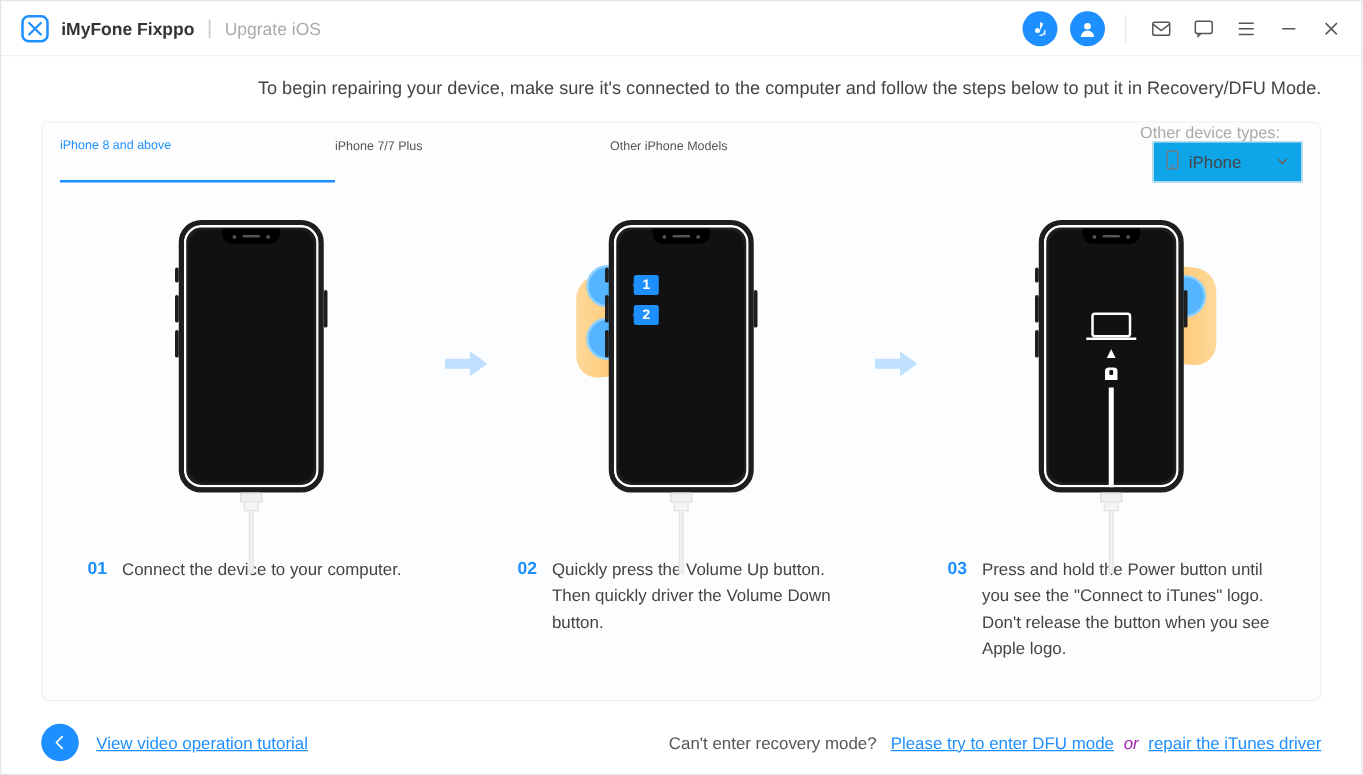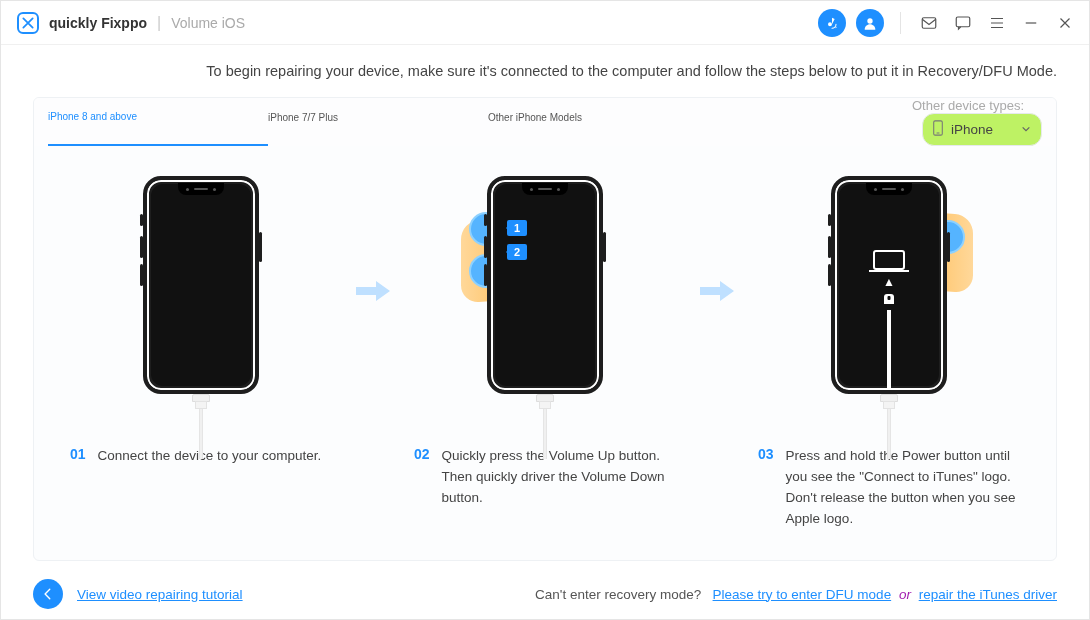--- a/index.html
+++ b/index.html
@@ -108,22 +108,22 @@
     display: flex;
     align-items: flex-start;
     font-size: 13px;
     color: #aaa;
     flex-direction: column;
   }
   .device-select .sel {
     display: flex;
     align-items: center;
     border: 1px solid #e6e9ec;
-    background: #bef264;
-    border-radius: 12px;
+    background: #0ea5e9;
+    border-radius: 0;
     padding: 6px 10px;
     margin-left: 10px;
     color: #444;
     cursor: pointer;
     min-width: 120px;
     font-size: 13.5px;
   }
   .device-select .sel .phone-ic { margin-right: 8px; }
   .device-select .sel .chev { margin-left: auto; padding-left: 20px; }
 
@@ -376,23 +376,23 @@
 </style>
 </head>
 <body>
 
 <div class="titlebar">
   <div class="logo">
     <svg viewBox="0 0 24 24">
         <path d="M4 4L20 20M20 4L4 20" stroke="#1e8fff" stroke-width="3" stroke-linecap="round"></path>
       </svg>
   </div>
-  <span class="app-name">quickly Fixppo</span>
+  <span class="app-name">iMyFone Fixppo</span>
   <span class="app-divider">|</span>
-  <span class="app-sub">Volume iOS</span>
+  <span class="app-sub">Upgrate iOS</span>
 
   <div class="titlebar-right">
     <div class="circle-btn">
       <svg viewBox="0 0 24 24">
           <path d="M9 17a3 3 0 1 1 0-6 3 3 0 0 1 0 6Zm3-3V4l4 2" fill="#fff"></path>
           <path d="M18 14a6 6 0 0 1-6 6" stroke="#fff" stroke-width="1.6" fill="none" stroke-linecap="round"></path>
           <path d="M17 20l2-1-1-2" fill="#fff"></path>
         </svg>
     </div>
     <div class="circle-btn">
@@ -567,21 +567,21 @@
 
   </div>
 </div>
 
 <div class="footer">
   <div class="back-btn">
     <svg viewBox="0 0 24 24">
         <path d="M15 4l-8 8 8 8" stroke="#fff" stroke-width="2.4" fill="none" stroke-linecap="round" stroke-linejoin="round"></path>
       </svg>
   </div>
-  <span class="link">View video repairing tutorial</span>
+  <span class="link">View video operation tutorial</span>
 
   <span class="right">
     <span>Can't enter recovery mode?</span>
     <span>&nbsp;</span>
     <span class="link">Please try to enter DFU mode</span>
     <span class="or">or</span>
     <span class="link">repair the iTunes driver</span>
   </span>
 </div>
 

